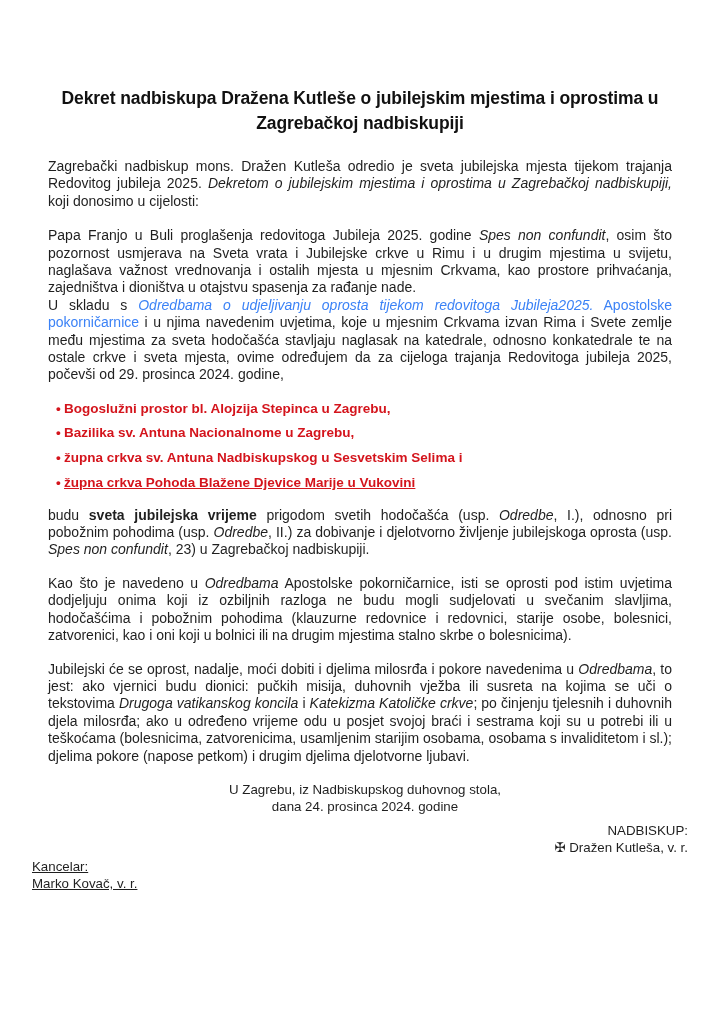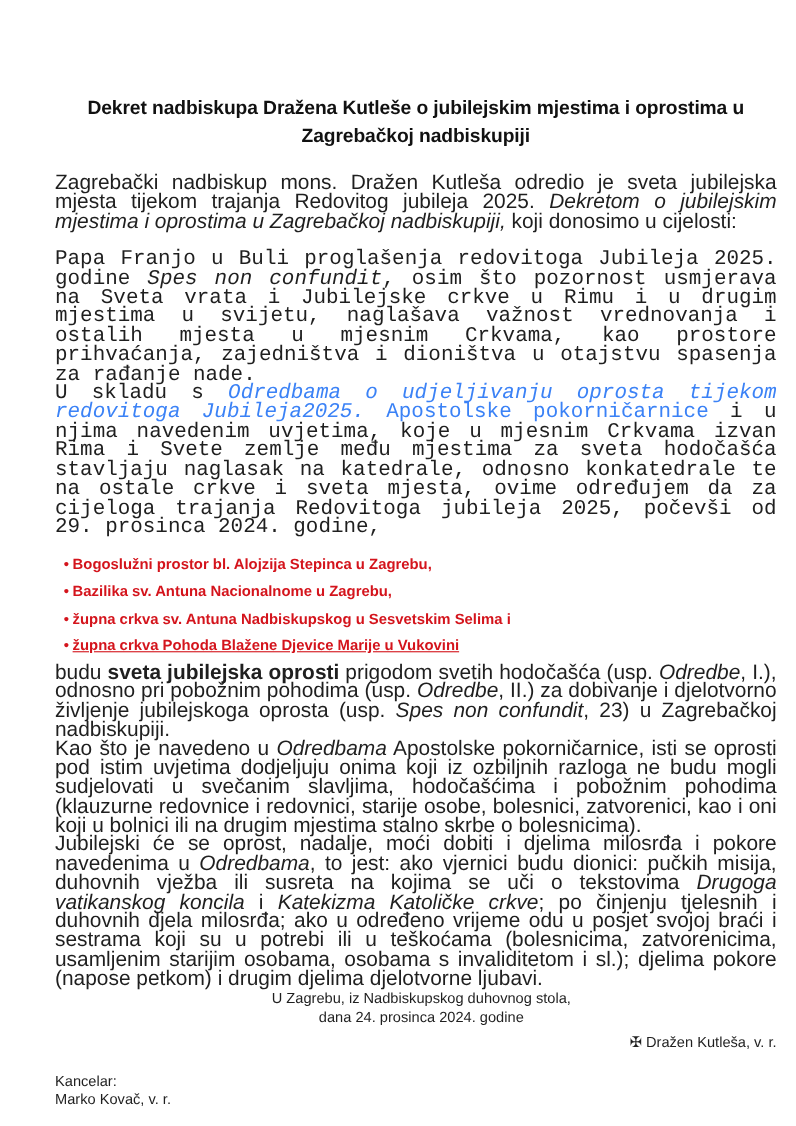--- a/index.html
+++ b/index.html
@@ -1,63 +1,64 @@
 <!DOCTYPE html>
 <html><head>
 <meta charset="utf-8">
 <style>
   html, body { margin: 0; padding: 0; background: #ffffff; }
   body { width: 724px; height: 1024px; overflow: hidden; position: relative;
          font-family: "Liberation Sans", sans-serif; color: #1f1f1f; }
-  .page { position: absolute; left: 50px; top: 86px; width: 656px; }
+  .page { position: absolute; left: 32px; top: 86px; width: 656px; }
   h1 { font-family: "Liberation Sans", sans-serif; font-weight: bold; font-size: 17.5px;
        text-align: center; margin: 0 0 22px 0; line-height: 25px; color: #111; letter-spacing: -0.1px; }
-  p { margin: 0; font-size: 19px; line-height: 17.4px; text-align: justify; }
+  p { margin: 16px; font-size: 14px; line-height: 17.4px; text-align: justify; }
   .intro { margin-bottom: 17px; }
-  .p2 { margin-bottom: 16px; font-family: Liberation Mono, monospace; }
+  .p2 { margin-bottom: 16px; }
   em { font-style: italic; }
   .link { color: #3b82f6; }
-  ul.places { list-style: none; margin: 0 0 4px 0; padding: 0 0 0 8px; }
+  ul.places { list-style: none; margin: 0 0 4px 16px; padding: 0 0 0 8px; }
   ul.places li { color: #d4141c; font-weight: bold; font-size: 13.5px; line-height: 17px;
                  margin-bottom: 7.6px; padding-left: 8px; text-indent: -8px; }
   ul.places li .bullet { display: inline-block; width: 8px; text-indent: 0; }
   ul.places li.underlined .txt { text-decoration: underline; }
   .place-date { text-align: center; font-size: 13.3px; line-height: 17.4px; padding-left: 10px; }
   .sign { text-align: right; font-size: 13.3px; line-height: 17.4px; margin-top: 6px; }
-  .chancellor { font-size: 13.3px; line-height: 17.4px; margin-top: 17px; }
+  .chancellor { font-size: 13.3px; line-height: 17.4px; margin-top: 1px; text-decoration: underline; }
 </style>
 </head>
 <body>
 
 <div class="page">
   <h1>Dekret nadbiskupa Dražena Kutleše o jubilejskim mjestima i oprostima u Zagrebačkoj nadbiskupiji</h1>
 
   <p class="intro"><span>Zagrebački nadbiskup mons. Dražen Kutleša odredio je sveta jubilejska mjesta tijekom trajanja Redovitog jubileja 2025. </span><em>Dekretom o jubilejskim mjestima i oprostima u Zagrebačkoj nadbiskupiji,</em><span> koji donosimo u cijelosti:</span></p>
 
   <p class="p2"><span>Papa Franjo u Buli proglašenja redovitoga Jubileja 2025. godine </span><em>Spes non confundit</em><span>, osim što pozornost usmjerava na Sveta vrata i Jubilejske crkve u Rimu i u drugim mjestima u svijetu, naglašava važnost vrednovanja i ostalih mjesta u mjesnim Crkvama, kao prostore prihvaćanja, zajedništva i dioništva u otajstvu spasenja za rađanje nade.</span><br><span>U skladu s </span><a class="link"><em>Odredbama o udjeljivanju oprosta tijekom redovitoga Jubileja2025.</em><span> Apostolske pokorničarnice</span></a><span> i u njima navedenim uvjetima, koje u mjesnim Crkvama izvan Rima i Svete zemlje među mjestima za sveta hodočašća stavljaju naglasak na katedrale, odnosno konkatedrale te na ostale crkve i sveta mjesta, ovime određujem da za cijeloga trajanja Redovitoga jubileja 2025, počevši od 29. prosinca 2024. godine,</span></p>
 
   <ul class="places">
     <li><span class="bullet">•</span><span class="txt">Bogoslužni prostor bl. Alojzija Stepinca u Zagrebu,</span></li>
     <li><span class="bullet">•</span><span class="txt">Bazilika sv. Antuna Nacionalnome u Zagrebu,</span></li>
     <li><span class="bullet">•</span><span class="txt">župna crkva sv. Antuna Nadbiskupskog u Sesvetskim Selima i</span></li>
     <li class="underlined"><span class="bullet">•</span><span class="txt">župna crkva Pohoda Blažene Djevice Marije u Vukovini</span></li>
   </ul>
 
-  <p><span>budu </span><b>sveta jubilejska oprosti</b><span> prigodom svetih hodočašća (usp. </span><em>Odredbe</em><span>, I.), odnosno pri pobožnim pohodima (usp. </span><em>Odredbe</em><span>, II.) za dobivanje i djelotvorno življenje jubilejskoga oprosta (usp. </span><em>Spes non confundit</em><span>, 23) u Zagrebačkoj nadbiskupiji.</span></p>
+  <p><span>budu </span><b>sveta jubilejska vrijeme</b><span> prigodom svetih hodočašća (usp. </span><em>Odredbe</em><span>, I.), odnosno pri pobožnim pohodima (usp. </span><em>Odredbe</em><span>, II.) za dobivanje i djelotvorno življenje jubilejskoga oprosta (usp. </span><em>Spes non confundit</em><span>, 23) u Zagrebačkoj nadbiskupiji.</span></p>
 
   <p><span>Kao što je navedeno u </span><em>Odredbama</em><span> Apostolske pokorničarnice, isti se oprosti pod istim uvjetima dodjeljuju onima koji iz ozbiljnih razloga ne budu mogli sudjelovati u svečanim slavljima, hodočašćima i pobožnim pohodima (klauzurne redovnice i redovnici, starije osobe, bolesnici, zatvorenici, kao i oni koji u bolnici ili na drugim mjestima stalno skrbe o bolesnicima).</span></p>
 
   <p><span>Jubilejski će se oprost, nadalje, moći dobiti i djelima milosrđa i pokore navedenima u </span><em>Odredbama</em><span>, to jest: ako vjernici budu dionici: pučkih misija, duhovnih vježba ili susreta na kojima se uči o tekstovima </span><em>Drugoga vatikanskog koncila</em><span> i </span><em>Katekizma Katoličke crkve</em><span>; po činjenju tjelesnih i duhovnih djela milosrđa; ako u određeno vrijeme odu u posjet svojoj braći i sestrama koji su u potrebi ili u teškoćama (bolesnicima, zatvorenicima, usamljenim starijim osobama, osobama s invaliditetom i sl.); djelima pokore (napose petkom) i drugim djelima djelotvorne ljubavi.</span></p>
 
   <div class="place-date">
     <div>U Zagrebu, iz Nadbiskupskog duhovnog stola,</div>
     <div>dana 24. prosinca 2024. godine</div>
   </div>
 
   <div class="sign">
+    <div>NADBISKUP:</div>
     <div><span>✠</span><span> Dražen Kutleša, v. r.</span></div>
   </div>
 
   <div class="chancellor">
     <div>Kancelar:</div>
     <div>Marko Kovač, v. r.</div>
   </div>
 </div>
 
 </body></html>

